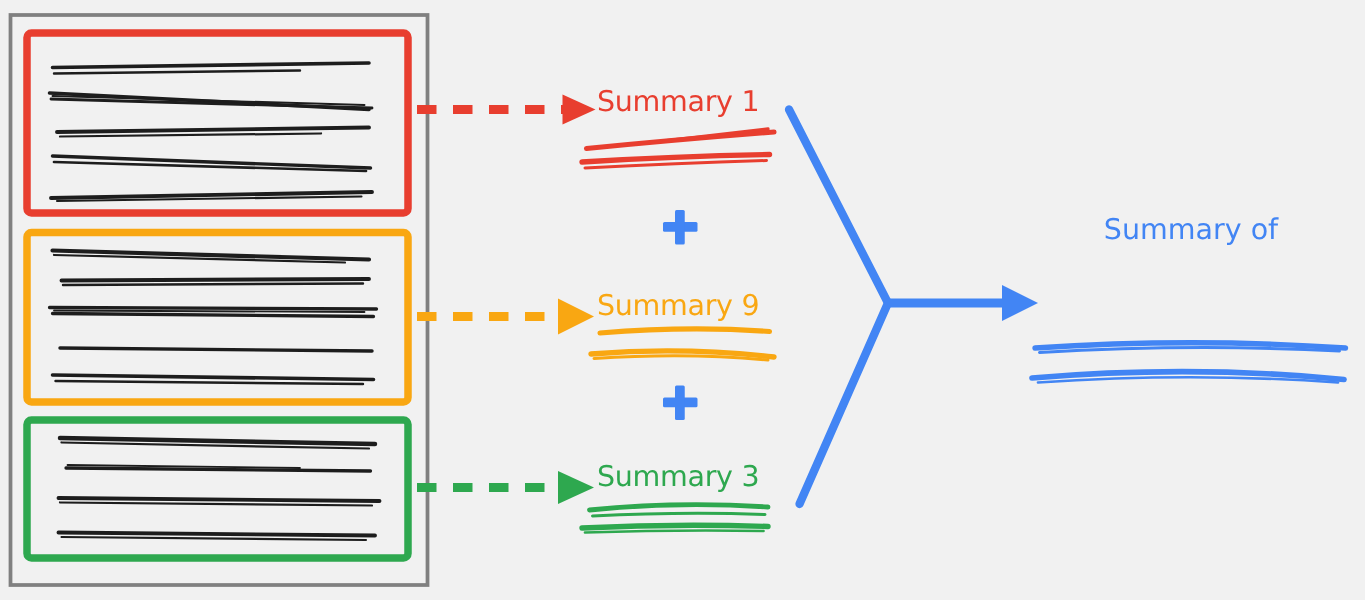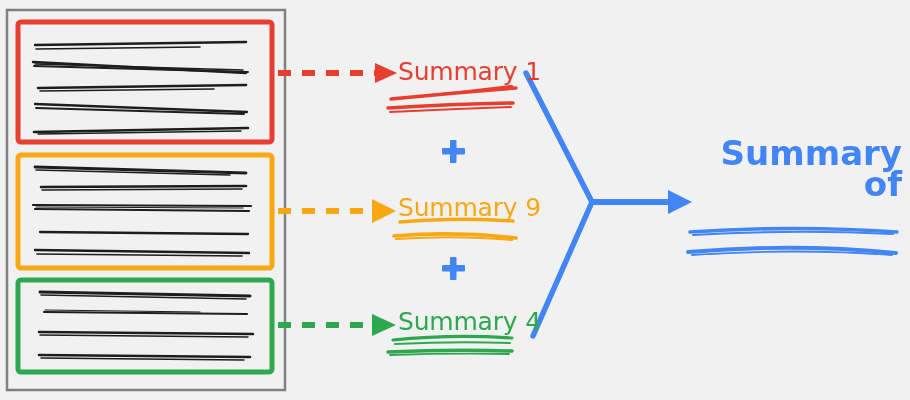--- a/index.html
+++ b/index.html
@@ -21,27 +21,27 @@
     height: 400px;
   }
   .lbl {
     position: absolute;
     font-family: "DejaVu Sans", "Liberation Sans", sans-serif;
     font-weight: 400;
     white-space: nowrap;
     letter-spacing: -0.2px;
   }
   .sum-label {
-    font-size: 25px;
+    font-size: 19px;
   }
   .sos-label {
-    font-size: 34px;
+    font-size: 19px;
     line-height: 31px;
-    text-align: right;
-    font-weight: 700;
+    text-align: center;
+    font-weight: 400;
   }
 </style>
 </head>
 <body>
 
 <svg id="canvas" viewBox="0 0 910 400" xmlns="http://www.w3.org/2000/svg">
 
   <rect x="0" y="0" width="910" height="400" fill="#f1f1f1"></rect>
 
   <rect x="7" y="10" width="278" height="380" fill="#f1f1f1" stroke="#808080" stroke-width="2.5"></rect>
@@ -149,17 +149,17 @@
     <path d="M693 235 Q795 229 893 234" stroke-width="2.0"></path>
     <path d="M688 252 Q795 243 896 253" stroke-width="3.8"></path>
     <path d="M692 255 Q795 248 892 255" stroke-width="1.8"></path>
   </g>
 </svg>
 
 <div class="lbl sum-label" style="left:398px; top:57px; color:#E83E2F;">Summary 1</div>
 
 <div class="lbl sum-label" style="left:398px; top:193px; color:#F9A712;">Summary 9</div>
 
-<div class="lbl sum-label" style="left:398px; top:307px; color:#2EA84F;">Summary 4</div>
+<div class="lbl sum-label" style="left:398px; top:307px; color:#2EA84F;">Summary 3</div>
 
 <div style="position:absolute; left:686px; top:138px; width:216px; color:#4285F4;">
   <div class="sos-label">Summary of</div>
 </div>
 
 </body></html>

